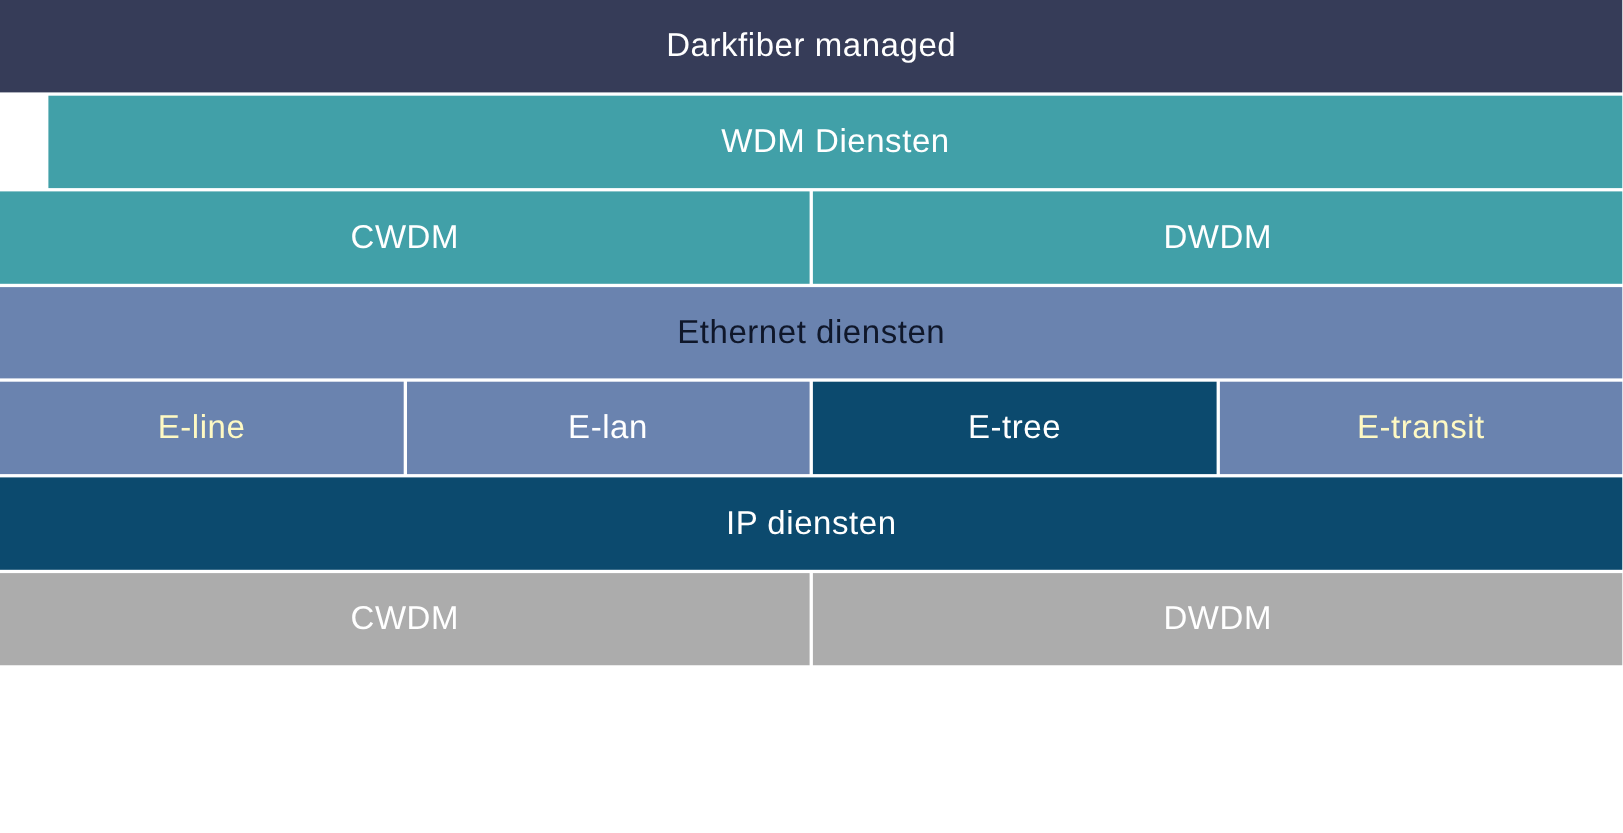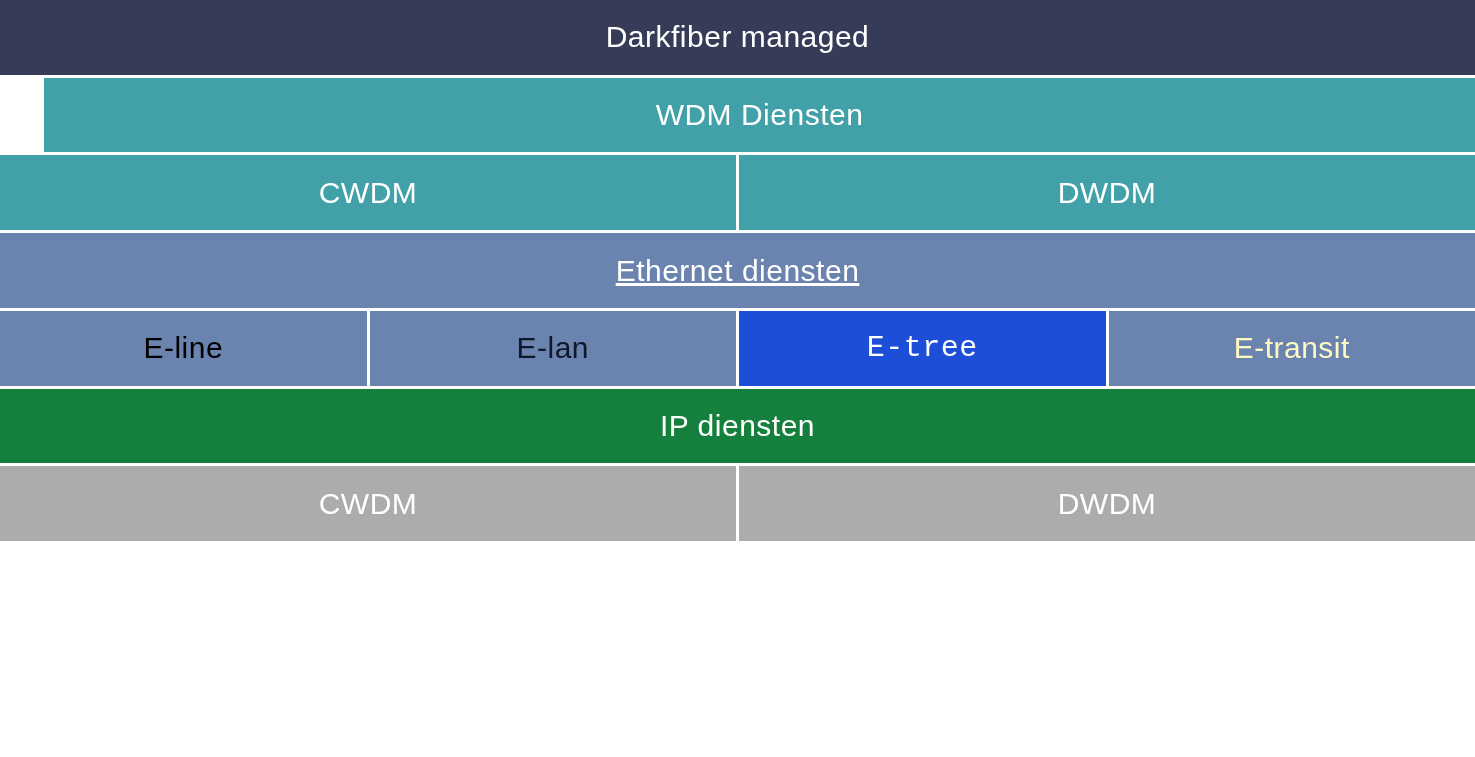--- a/index.html
+++ b/index.html
@@ -2,21 +2,21 @@
 <html><head>
 <meta charset="utf-8">
 <style>
   html, body {
     margin: 0;
     padding: 0;
     background: #ffffff;
   }
   .diagram {
     width: 1475px;
-    height: 541px;
+    height: 605px;
     display: flex;
     flex-direction: column;
     gap: 3px;
     background: #ffffff;
     font-family: "Liberation Sans", "DejaVu Sans", sans-serif;
     box-sizing: border-box;
   }
   .row {
     flex: 1 1 0;
     display: flex;
@@ -44,28 +44,28 @@
       <div class="cell" style="background-color: rgb(54, 60, 88); color: rgb(255, 255, 255);">Darkfiber managed</div>
     </div>
     <div class="row">
       <div class="cell" style="background-color: rgb(65, 160, 168); color: rgb(255, 255, 255); margin-left: 44px;">WDM Diensten</div>
     </div>
     <div class="row">
       <div class="cell" style="background-color: rgb(65, 160, 168); color: rgb(255, 255, 255);">CWDM</div>
       <div class="cell" style="background-color: rgb(65, 160, 168); color: rgb(255, 255, 255);">DWDM</div>
     </div>
     <div class="row">
-      <div class="cell" style="background-color: rgb(106, 131, 175); color: #ffffff; text-decoration: underline;">Ethernet diensten</div>
+      <div class="cell" style="background-color: rgb(106, 131, 175); color: #0f172a;">Ethernet diensten</div>
     </div>
     <div class="row">
-      <div class="cell" style="background-color: rgb(106, 131, 175); color: #000000;">E-line</div>
-      <div class="cell" style="background-color: rgb(106, 131, 175); color: #0f172a;">E-lan</div>
-      <div class="cell" style="background-color: #1d4ed8; color: rgb(255, 255, 255); font-family: Liberation Mono, monospace;">E-tree</div>
+      <div class="cell" style="background-color: rgb(106, 131, 175); color: #fef9c3;">E-line</div>
+      <div class="cell" style="background-color: rgb(106, 131, 175); color: #ffffff;">E-lan</div>
+      <div class="cell" style="background-color: #0c4a6e; color: rgb(255, 255, 255);">E-tree</div>
       <div class="cell" style="background-color: rgb(106, 131, 175); color: #fef9c3;">E-transit</div>
     </div>
     <div class="row">
-      <div class="cell" style="background-color: #15803d; color: rgb(255, 255, 255);">IP diensten</div>
+      <div class="cell" style="background-color: #0c4a6e; color: rgb(255, 255, 255);">IP diensten</div>
     </div>
     <div class="row">
       <div class="cell" style="background-color: rgb(172, 172, 172); color: rgb(255, 255, 255);">CWDM</div>
       <div class="cell" style="background-color: rgb(172, 172, 172); color: rgb(255, 255, 255);">DWDM</div>
     </div>
   </div>
 
 </body></html>

